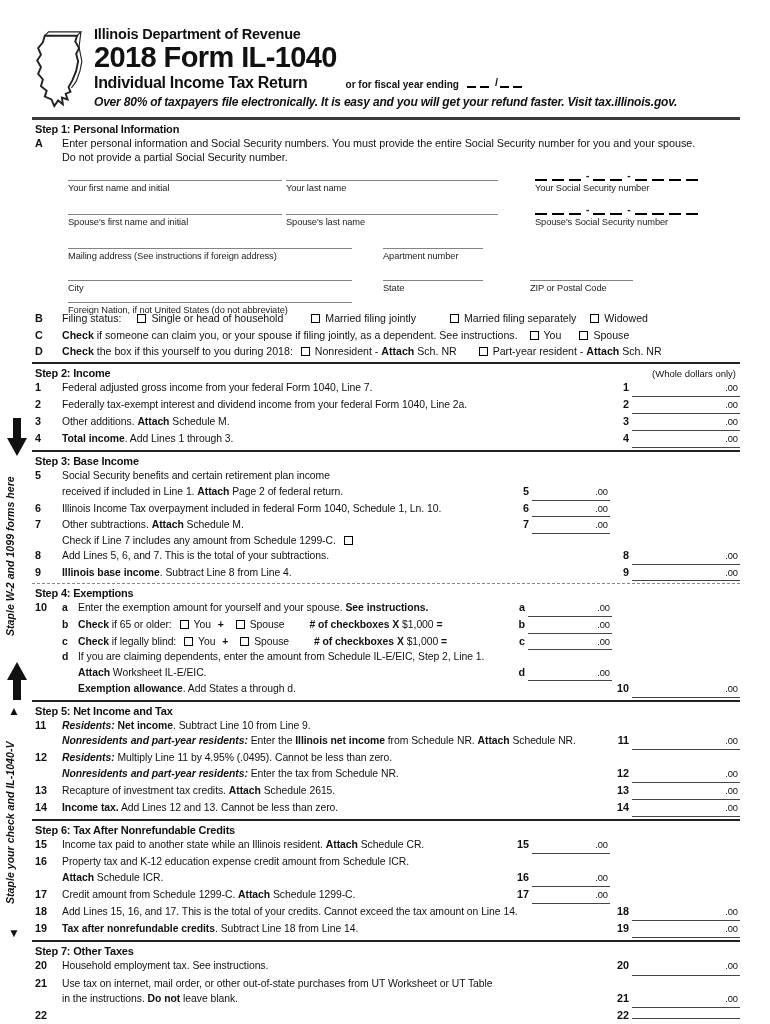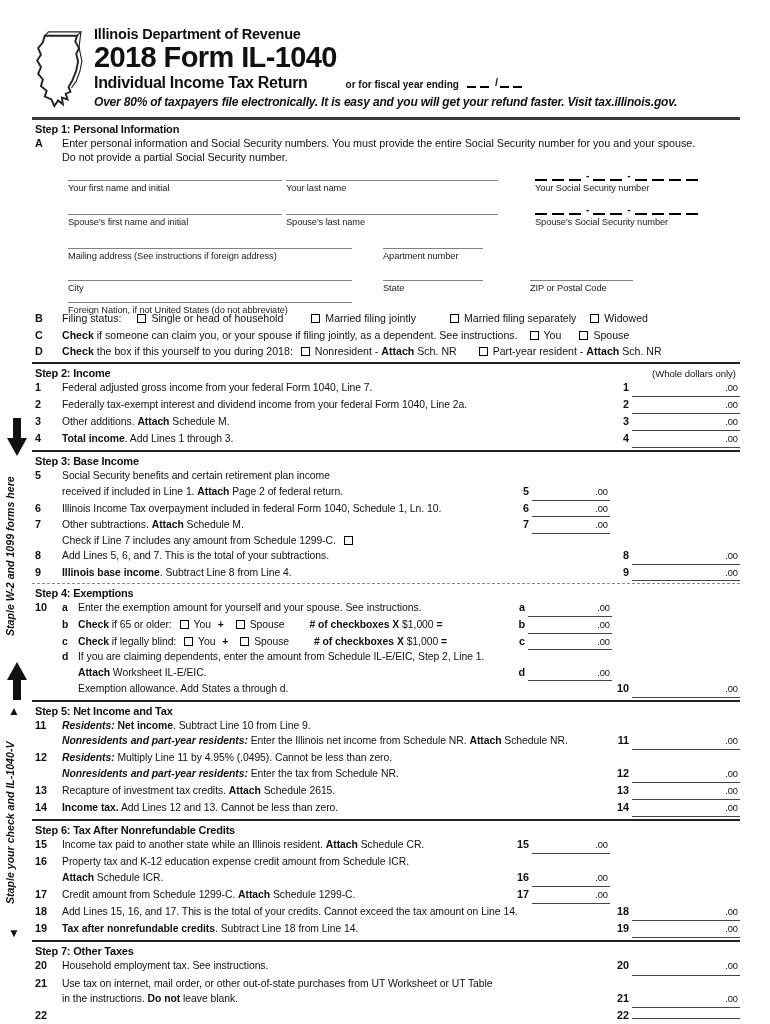--- a/index.html
+++ b/index.html
@@ -330,21 +330,21 @@
           </span>
         </div>
     </div>
     <div class="hr-dash"></div>
 
     <div>
       <div class="step-title">Step 4: Exemptions</div>
       <div class="fl">
           <span class="ln">10</span>
           <span class="sub">a</span>
-        <span class="lt"><span>Enter the exemption amount for yourself and your spouse.  </span><span style="font-weight: 400;">See instructions.</span></span>
+        <span class="lt"><span>Enter the exemption amount for yourself and your spouse.  </span><span style="font-weight: 700;">See instructions.</span></span>
         <span class="amt sub4">
             <span class="an">a</span>
             <span class="al"><span>.00</span></span>
           </span>
           <span class="isp4"></span>
         </div>
       <div class="fl">
           <span class="ln"></span>
           <span class="sub">b</span>
         <span class="lt"><span><span style="font-weight: 700;">Check</span><span> if 65 or older:</span></span>
@@ -383,38 +383,38 @@
         <span class="lt"><span style="font-weight: 700;">Attach</span><span> Worksheet IL-E/EIC.</span></span>
         <span class="amt sub4">
             <span class="an">d</span>
             <span class="al"><span>.00</span></span>
           </span>
           <span class="isp4"></span>
         </div>
       <div class="fl">
           <span class="ln"></span>
           <span class="sub"></span>
-        <span class="lt"><span style="font-weight: 400;">Exemption allowance</span><span>. Add States a through d.</span></span>
+        <span class="lt"><span style="font-weight: 700;">Exemption allowance</span><span>. Add States a through d.</span></span>
         <span class="amt outer">
             <span class="an">10</span>
             <span class="al"><span>.00</span></span>
           </span>
         </div>
     </div>
     <div class="hr"></div>
 
     <div class="s5">
       <div class="step-title">Step 5: Net Income and Tax</div>
       <div class="fl">
           <span class="ln">11</span>
           <span class="lt"><span style="font-weight: 700; font-style: italic;">Residents:</span><span> </span><span style="font-weight: 700;">Net income</span><span>. Subtract Line 10 from Line 9.</span></span>
         </div>
       <div class="fl">
           <span class="ln"></span>
-          <span class="lt"><span style="font-weight: 700; font-style: italic;">Nonresidents and part-year residents:</span><span> Enter the </span><span style="font-weight: 400;">Illinois net income</span><span> from Schedule NR. </span><span style="font-weight: 700;">Attach</span><span> Schedule NR.</span></span>
+          <span class="lt"><span style="font-weight: 700; font-style: italic;">Nonresidents and part-year residents:</span><span> Enter the </span><span style="font-weight: 700;">Illinois net income</span><span> from Schedule NR. </span><span style="font-weight: 700;">Attach</span><span> Schedule NR.</span></span>
         <span class="amt outer">
             <span class="an">11</span>
             <span class="al"><span>.00</span></span>
           </span>
         </div>
       <div class="fl">
           <span class="ln">12</span>
           <span class="lt"><span style="font-weight: 700; font-style: italic;">Residents:</span><span> Multiply Line 11 by 4.95% (.0495). Cannot be less than zero.</span></span>
         </div>
       <div class="fl">

